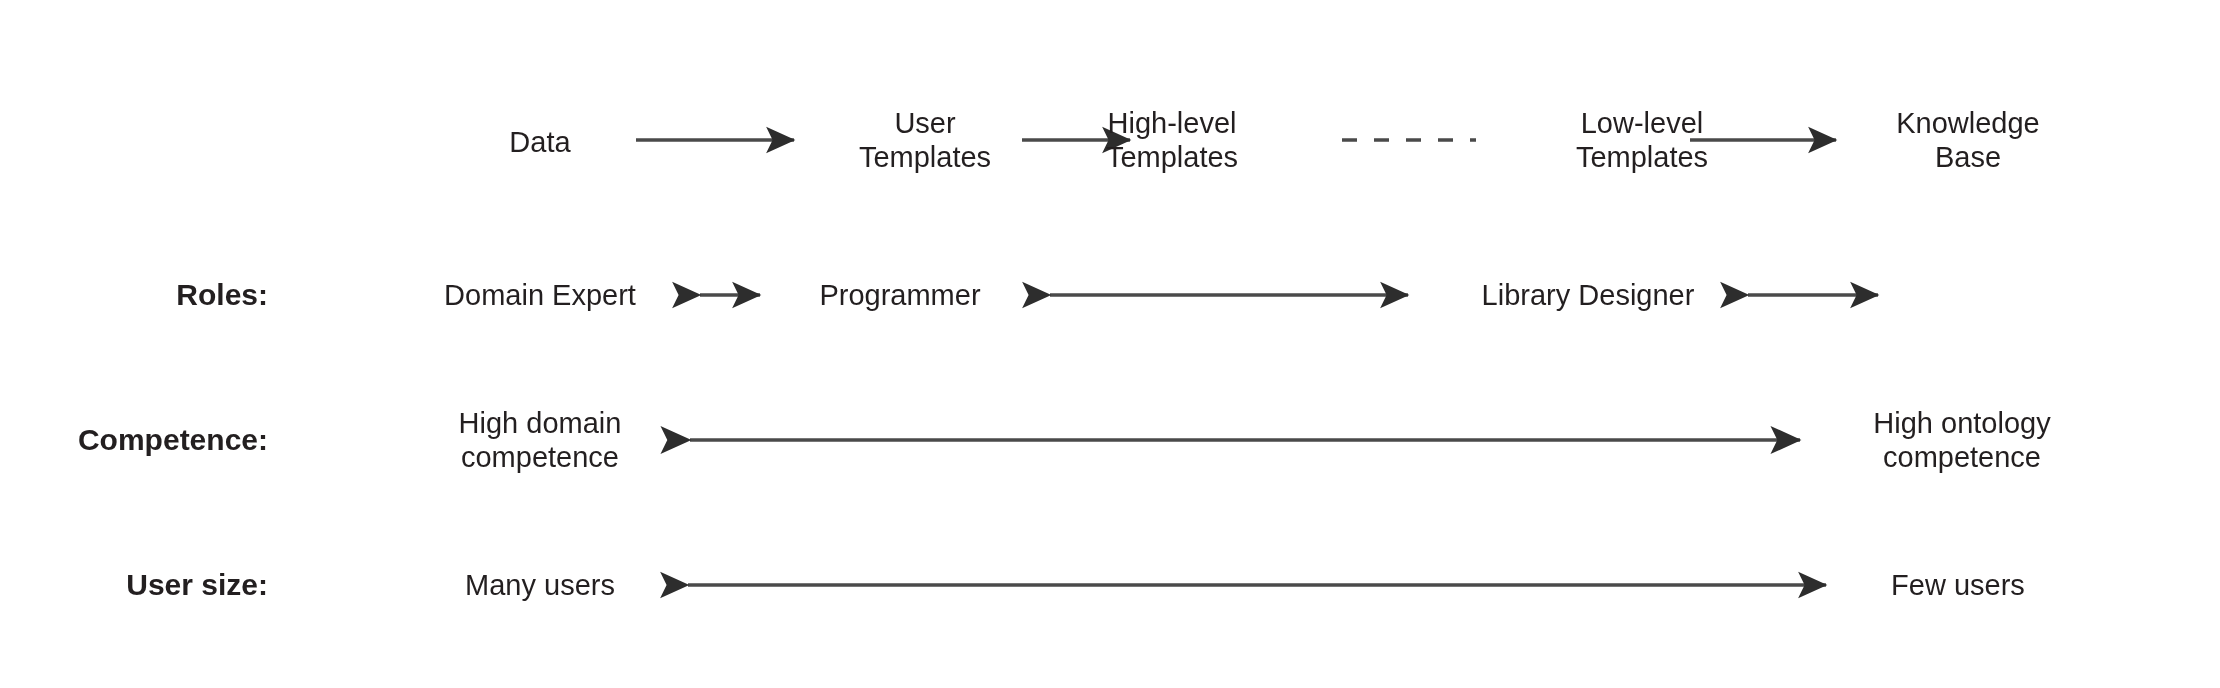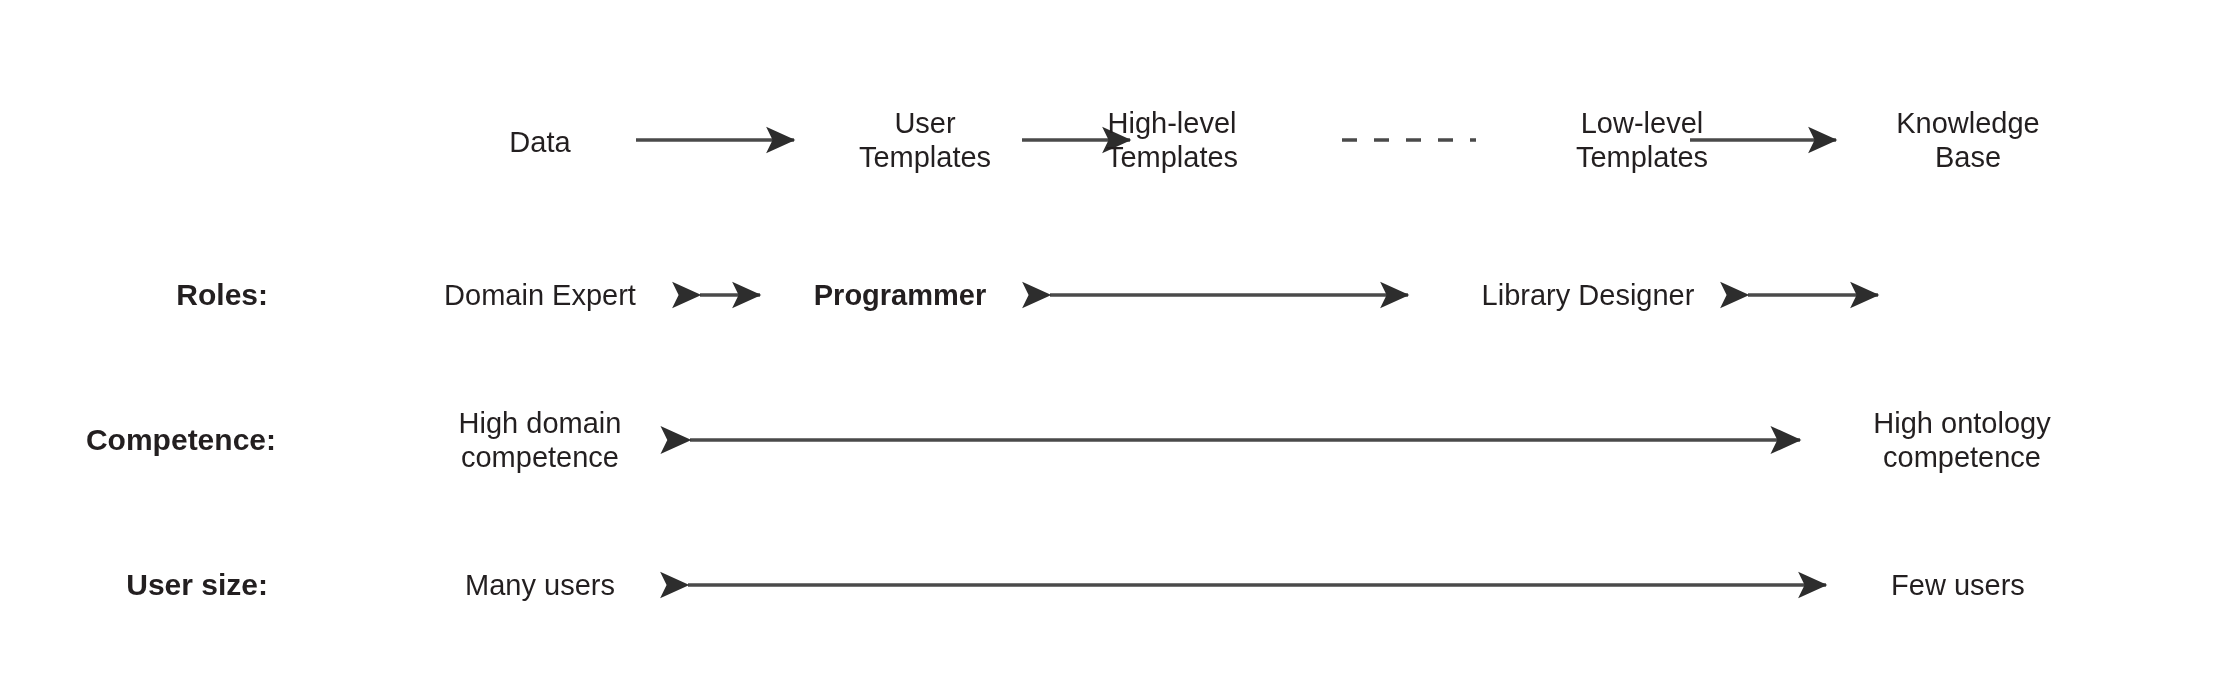--- a/index.html
+++ b/index.html
@@ -75,41 +75,41 @@
     <line x1="1748" y1="295" x2="1878" y2="295" stroke="#4a4a4a" stroke-width="3.4" marker-start="url(#head-l)" marker-end="url(#head-r)"></line>
 
     <line x1="690" y1="440" x2="1800" y2="440" stroke="#4a4a4a" stroke-width="3.6" marker-start="url(#head-l)" marker-end="url(#head-r)"></line>
 
     <line x1="688" y1="585" x2="1826" y2="585" stroke="#4a4a4a" stroke-width="3.4" marker-start="url(#head-l)" marker-end="url(#head-r)"></line>
   </svg>
 
 
   <div class="row-label" style="left:0px; width:268px; top:295px;">Roles:</div>
 
-  <div class="row-label" style="left:0px; width:268px; top:440px;padding-left:8px;">Competence:</div>
+  <div class="row-label" style="left:0px; width:268px; top:440px;">Competence:</div>
 
   <div class="row-label" style="left:0px; width:268px; top:585px;">User size:</div>
 
   <div class="node one-line" style="left:540px; top:142px;">Data</div>
 
   <div class="node" style="left:925px; top:140px;">User
 Templates</div>
 
   <div class="node" style="left:1172px; top:140px;">High-level
 Templates</div>
 
   <div class="node" style="left:1642px; top:140px;">Low-level
 Templates</div>
 
   <div class="node" style="left:1968px; top:140px;">Knowledge
 Base</div>
 
   <div class="node one-line" style="left:540px; top:295px;">Domain Expert</div>
 
-  <div class="node one-line" style="left:900px; top:295px;font-weight:bold;">Programmer</div>
+  <div class="node one-line" style="left:900px; top:295px;">Programmer</div>
 
   <div class="node one-line" style="left:1588px; top:295px;">Library Designer</div>
 
   <div class="node" style="left:540px; top:440px;">High domain
 competence</div>
 
   <div class="node" style="left:1962px; top:440px;">High ontology
 competence</div>
 
   <div class="node one-line" style="left:540px; top:585px;">Many users</div>

